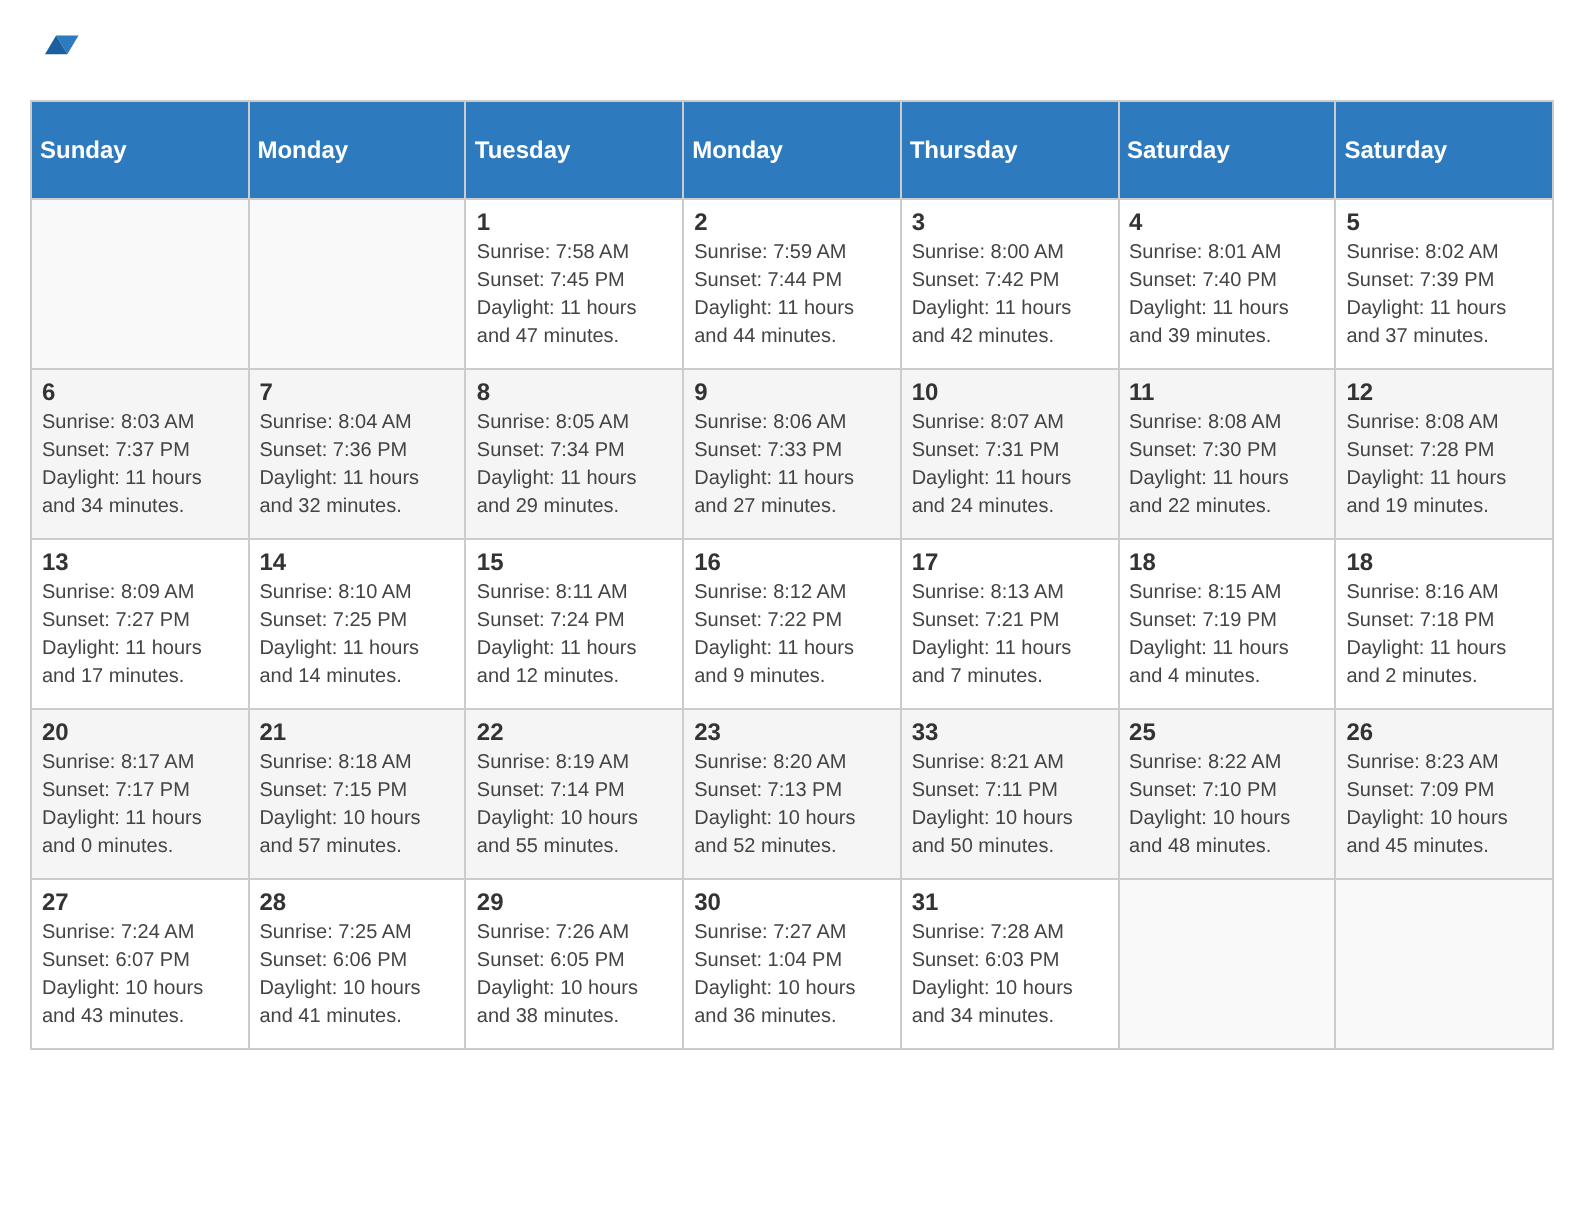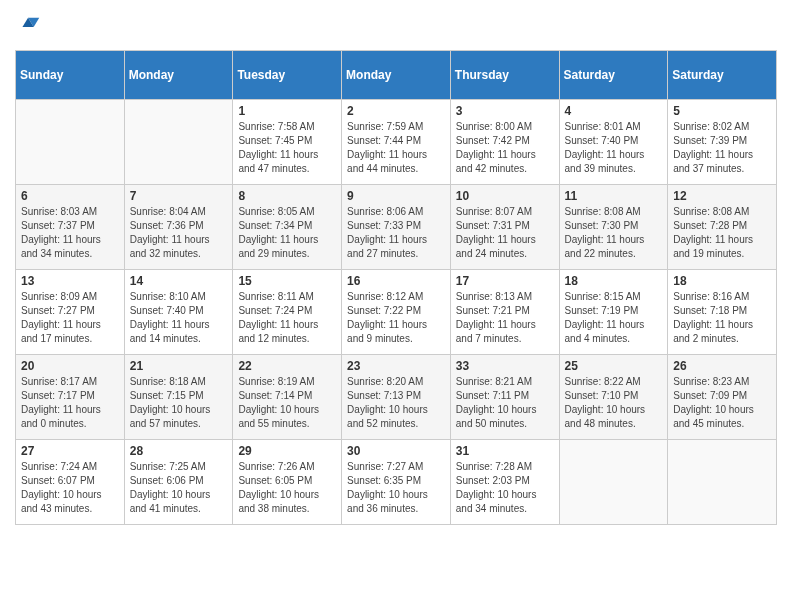--- a/index.html
+++ b/index.html
@@ -222,21 +222,21 @@
         <tr class="row-white">
           <td>
             <span class="day-num">13</span>
             <div class="day-info">Sunrise: 8:09 AM
 Sunset: 7:27 PM
 Daylight: 11 hours and 17 minutes.</div>
           </td>
           <td>
             <span class="day-num">14</span>
             <div class="day-info">Sunrise: 8:10 AM
-Sunset: 7:40 PM
+Sunset: 7:25 PM
 Daylight: 11 hours and 14 minutes.</div>
           </td>
           <td>
             <span class="day-num">15</span>
             <div class="day-info">Sunrise: 8:11 AM
 Sunset: 7:24 PM
 Daylight: 11 hours and 12 minutes.</div>
           </td>
           <td>
             <span class="day-num">16</span>
@@ -322,27 +322,27 @@
           </td>
           <td>
             <span class="day-num">29</span>
             <div class="day-info">Sunrise: 7:26 AM
 Sunset: 6:05 PM
 Daylight: 10 hours and 38 minutes.</div>
           </td>
           <td>
             <span class="day-num">30</span>
             <div class="day-info">Sunrise: 7:27 AM
-Sunset: 6:35 PM
+Sunset: 1:04 PM
 Daylight: 10 hours and 36 minutes.</div>
           </td>
           <td>
             <span class="day-num">31</span>
             <div class="day-info">Sunrise: 7:28 AM
-Sunset: 2:03 PM
+Sunset: 6:03 PM
 Daylight: 10 hours and 34 minutes.</div>
           </td>
           <td class="empty"></td>
           <td class="empty"></td>
         </tr>
       </tbody>
   </table>
 </div>
 
 </body></html>

